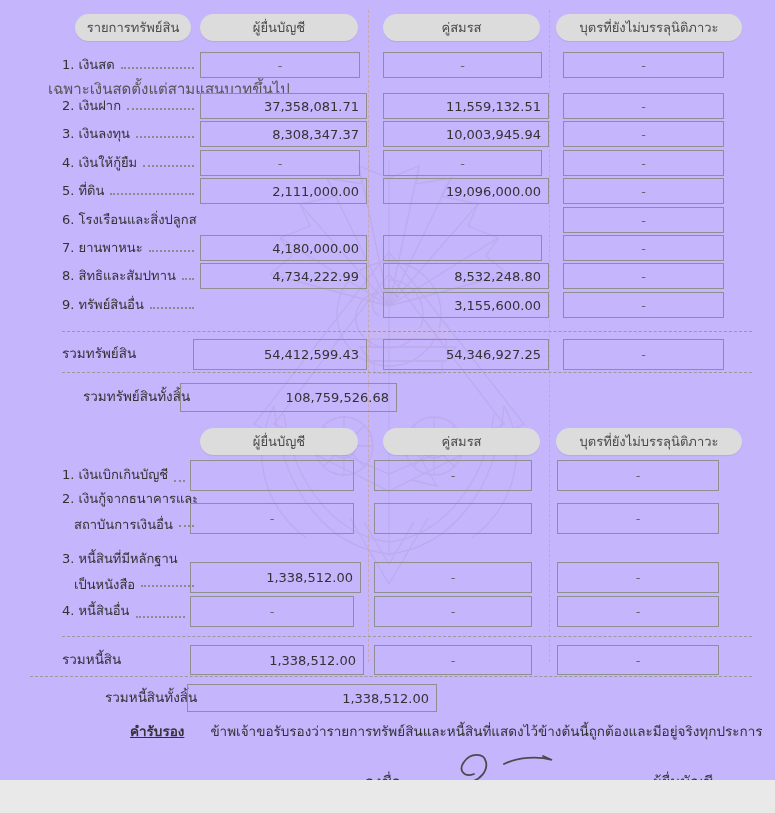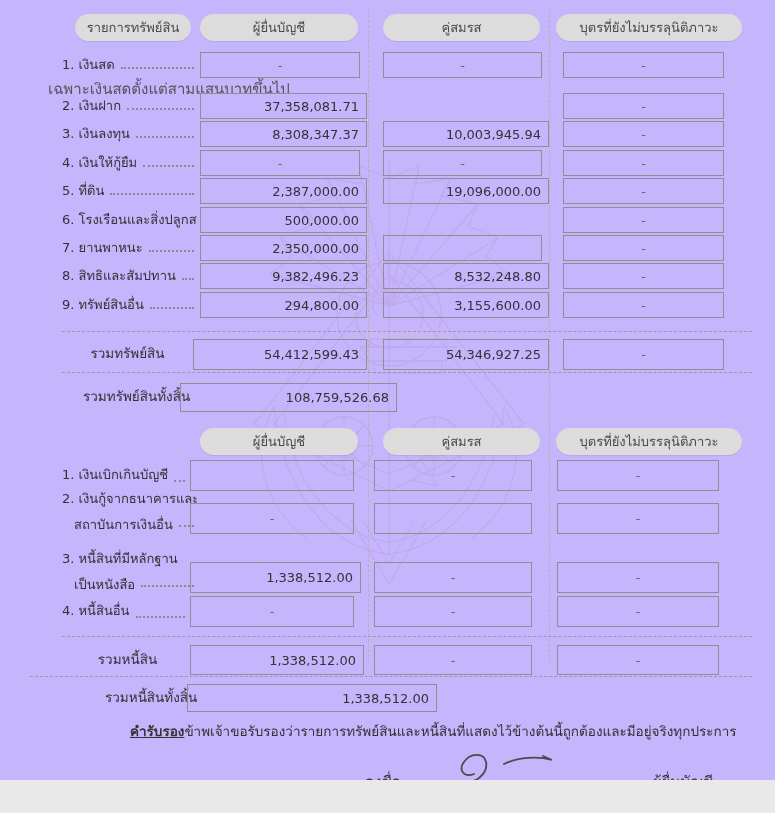--- a/index.html
+++ b/index.html
@@ -20,26 +20,26 @@
   .col-s{left:383px;width:157px;}
   .col-c{left:563px;width:159px;}
   .lcol-d{left:190px;width:162px;}
   .lcol-s{left:374px;width:156px;}
   .lcol-c{left:557px;width:160px;}
   .lblwrap{position:absolute;left:62px;width:135px;display:flex;align-items:center;
            font-size:13px;color:#333;white-space:nowrap;overflow:hidden;}
   .leader{flex:1;min-width:0;border-bottom:2px dotted #8a8a8a;height:0;
           align-self:flex-end;margin:0 3px 7px 6px;}
   .note{position:absolute;font-size:15px;color:#555;white-space:nowrap;}
-  .totlabel{position:absolute;text-align:center;font-size:13.5px;color:#333;white-space:nowrap;}
+  .totlabel{position:absolute;text-align:left;font-size:13.5px;color:#333;white-space:nowrap;}
   .hdash{position:absolute;border-top:1px dashed #9a9a9a;height:0;}
   .vdash{position:absolute;border-left:1px dashed #c9aaaa;width:0;}
   .cert{position:absolute;left:130px;top:720px;width:600px;text-align:center;
         font-size:13.5px;color:#333;white-space:nowrap;}
-  .cert .ct{font-weight:bold;text-decoration:underline;margin-right:0;}
+  .cert .ct{font-weight:bold;text-decoration:underline;margin-right:26px;}
   .sigrow{position:absolute;left:365px;top:770px;display:flex;align-items:flex-end;
           font-size:15px;color:#333;}
   .sigdots{width:250px;border-bottom:1.5px dotted #8a8a8a;height:0;margin:0 1px 4px 1px;}
   .watermark{position:absolute;left:222px;top:156px;pointer-events:none;}
   .signature{position:absolute;left:446px;top:744px;}
 </style>
 </head>
 <body>
 
 <div class="page">
@@ -90,20 +90,21 @@
   <div class="box col-d ctr" style="top:52px">-</div>
   <div class="box col-s ctr" style="top:52px">-</div>
   <div class="box col-c ctr" style="top:52px">-</div>
   <div class="note" style="left:48px;top:77px">เฉพาะเงินสดตั้งแต่สามแสนบาทขึ้นไป</div>
 
   <div class="lblwrap" style="top:93px;height:24px">
       <span>2. เงินฝาก</span>
       <span class="leader"></span>
     </div>
   <div class="box col-d num" style="top:93px">37,358,081.71</div>
+  <div class="box col-s num" style="top:93px">11,559,132.51</div>
   <div class="box col-c ctr" style="top:93px">-</div>
 
   <div class="lblwrap" style="top:121px;height:24px">
       <span>3. เงินลงทุน</span>
       <span class="leader"></span>
     </div>
   <div class="box col-d num" style="top:121px">8,308,347.37</div>
   <div class="box col-s num" style="top:121px">10,003,945.94</div>
   <div class="box col-c ctr" style="top:121px">-</div>
 
@@ -112,52 +113,50 @@
       <span class="leader"></span>
     </div>
   <div class="box col-d ctr" style="top:150px">-</div>
   <div class="box col-s ctr" style="top:150px">-</div>
   <div class="box col-c ctr" style="top:150px">-</div>
 
   <div class="lblwrap" style="top:178px;height:24px">
       <span>5. ที่ดิน</span>
       <span class="leader"></span>
     </div>
-  <div class="box col-d num" style="top:178px">2,387,000.00</div>
+  <div class="box col-d num" style="top:178px">2,111,000.00</div>
   <div class="box col-s num" style="top:178px">19,096,000.00</div>
   <div class="box col-c ctr" style="top:178px">-</div>
 
   <div class="lblwrap" style="top:207px;height:24px">
       <span>6. โรงเรือนและสิ่งปลูกสร้าง</span>
       <span class="leader"></span>
     </div>
-  <div class="box col-d num" style="top:207px">500,000.00</div>
   <div class="box col-c ctr" style="top:207px">-</div>
 
   <div class="lblwrap" style="top:235px;height:24px">
       <span>7. ยานพาหนะ</span>
       <span class="leader"></span>
     </div>
-  <div class="box col-d num" style="top:235px">2,350,000.00</div>
+  <div class="box col-d num" style="top:235px">4,180,000.00</div>
   <div class="box col-s ctr" style="top:235px"></div>
   <div class="box col-c ctr" style="top:235px">-</div>
 
   <div class="lblwrap" style="top:263px;height:24px">
       <span>8. สิทธิและสัมปทาน</span>
       <span class="leader"></span>
     </div>
-  <div class="box col-d num" style="top:263px">9,382,496.23</div>
+  <div class="box col-d num" style="top:263px">4,734,222.99</div>
   <div class="box col-s num" style="top:263px">8,532,248.80</div>
   <div class="box col-c ctr" style="top:263px">-</div>
 
   <div class="lblwrap" style="top:292px;height:24px">
       <span>9. ทรัพย์สินอื่น</span>
       <span class="leader"></span>
     </div>
-  <div class="box col-d num" style="top:292px">294,800.00</div>
   <div class="box col-s num" style="top:292px">3,155,600.00</div>
   <div class="box col-c ctr" style="top:292px">-</div>
 
   <div class="hdash" style="left:62px;top:331px;width:690px"></div>
 
   <div class="totlabel" style="left:62px;top:339px;width:131px;line-height:29px">รวมทรัพย์สิน</div>
   <div class="box num h29" style="left:193px;top:339px;width:165px">54,412,599.43</div>
   <div class="box num h29" style="left:383px;top:339px;width:157px">54,346,927.25</div>
   <div class="box ctr h29" style="left:563px;top:339px;width:159px">-</div>
 

